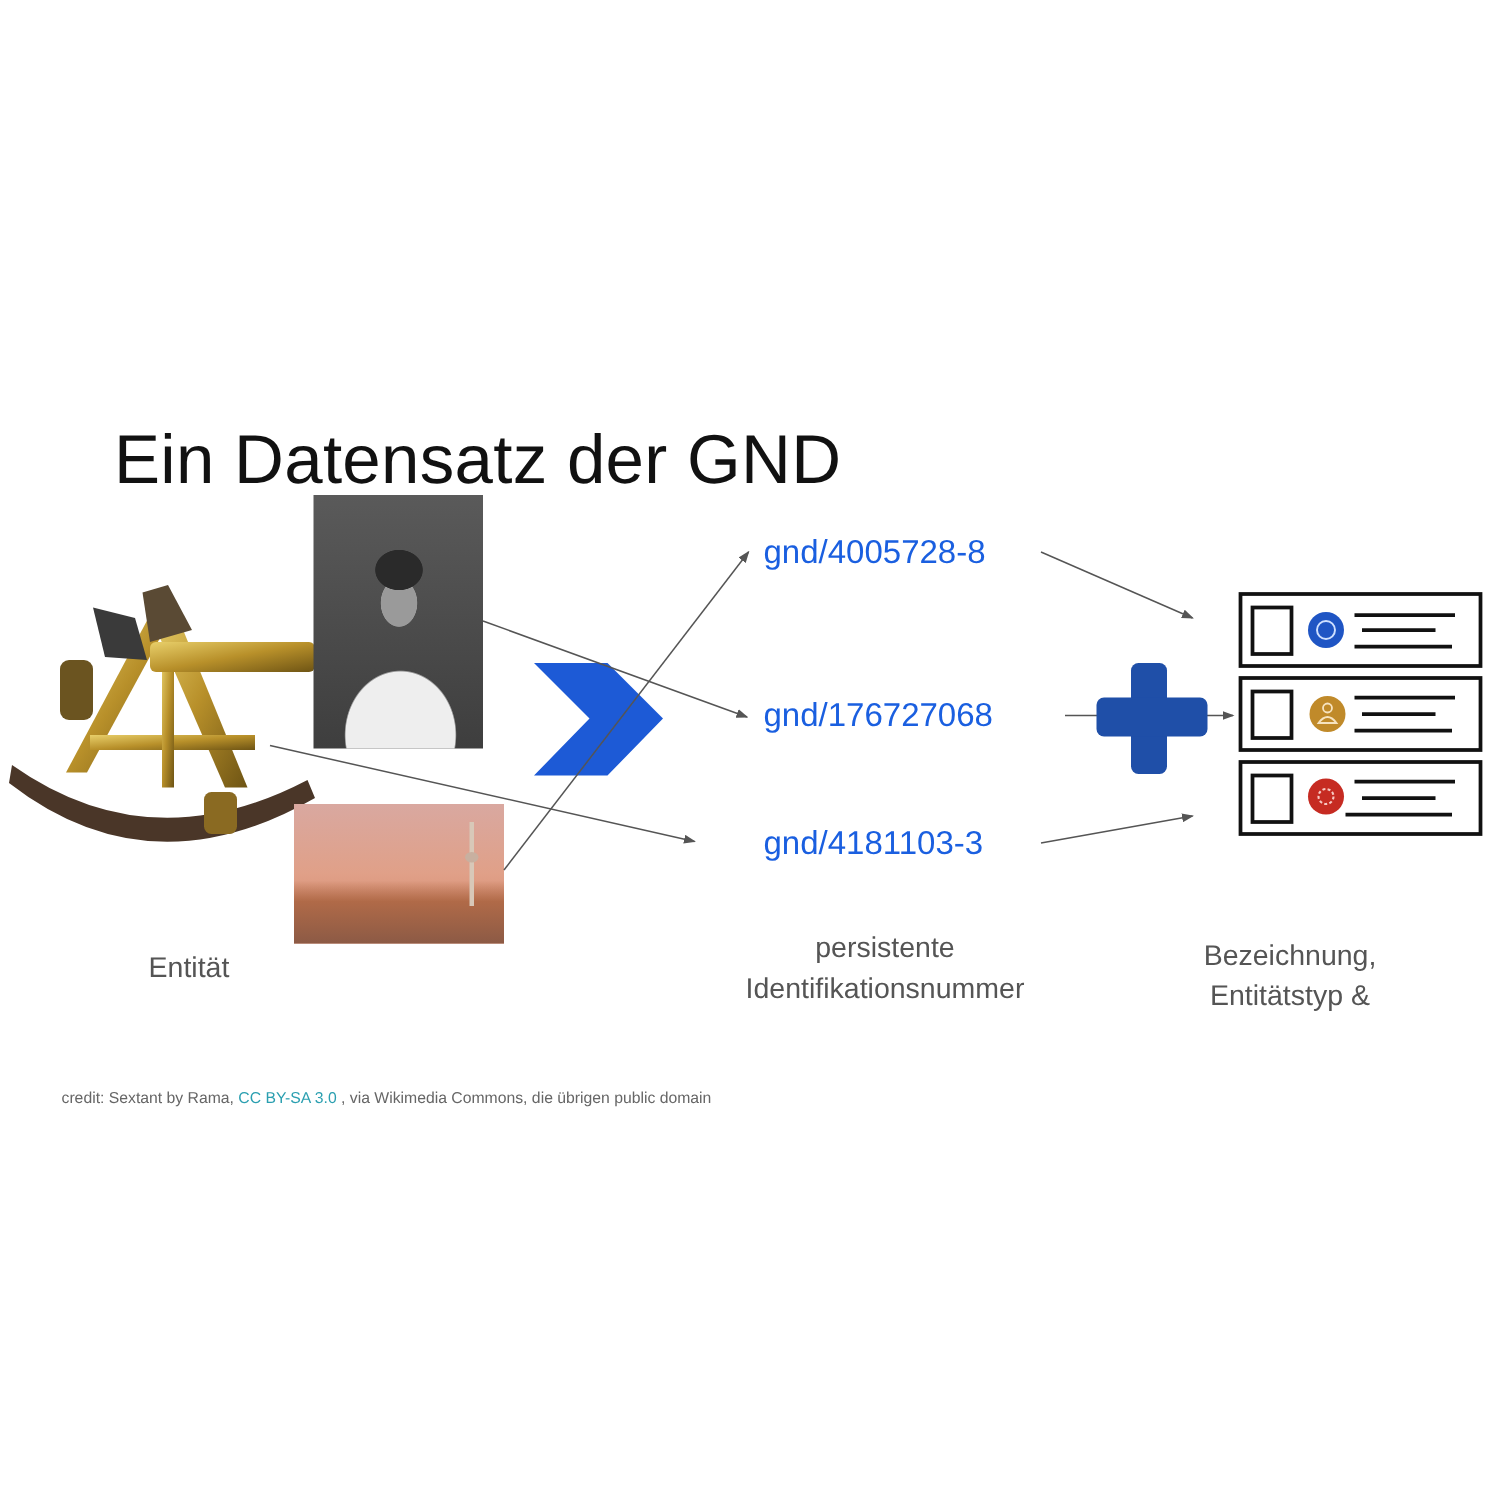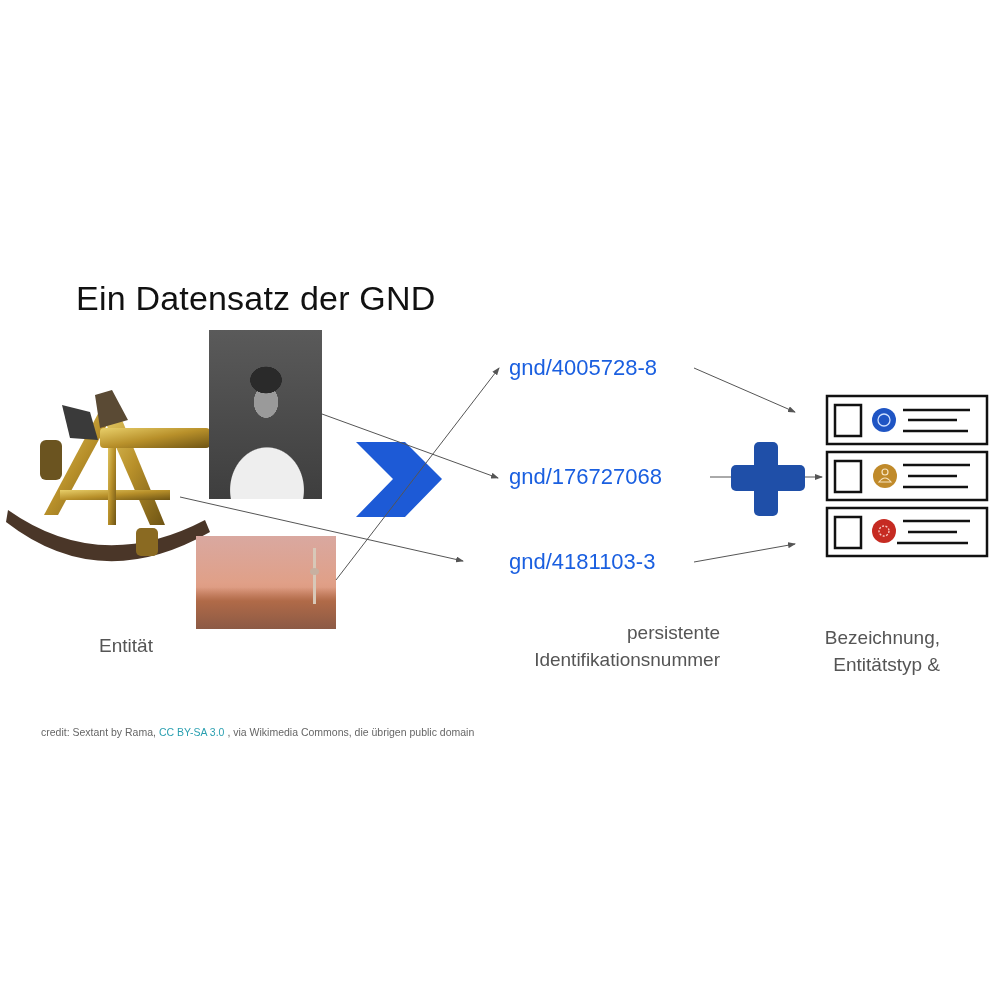--- a/index.html
+++ b/index.html
@@ -1,18 +1,18 @@
 <!DOCTYPE html>
 <html><head>
   <meta charset="utf-8">
   <style>
     html, body { margin:0; padding:0; background:#ffffff; }
     body { width:1000px; height:1000px; position:relative; overflow:hidden; font-family:"Liberation Sans", sans-serif; }
     .abs { position:absolute; }
-    .title { left:76px; top:279px; font-size:34px; color:#111; white-space:nowrap; letter-spacing:0.2px; }
+    .title { left:76px; top:279px; font-size:46px; color:#111; white-space:nowrap; letter-spacing:0.2px; }
     .id { font-size:22px; color:#1a5fe0; white-space:nowrap; }
     .caption { font-size:19px; color:#555; text-align:center; line-height:27px; }
     .credit { left:41px; top:726px; font-size:10.5px; color:#666; white-space:nowrap; }
     .credit a { color:#2a9fb0; }
     svg.overlay { position:absolute; left:0; top:0; }
     .photo-person { left:209px; top:330px; width:113px; height:169px;
       background:
         radial-gradient(ellipse 26px 22px at 57px 50px, #2a2a2a 60%, transparent 62%),
         radial-gradient(ellipse 20px 26px at 57px 72px, #9a9a9a 60%, transparent 62%),
         radial-gradient(ellipse 52px 60px at 58px 160px, #eeeeee 70%, transparent 72%),
@@ -113,23 +113,23 @@
   <circle cx="884" cy="531" r="12" fill="#c62b22"></circle>
   <circle cx="884" cy="531" r="5" fill="none" stroke="#f7c9c3" stroke-width="1.4" stroke-dasharray="2 1.5"></circle>
 </svg>
 
 <div class="abs id" style="left:509px; top:355px;">gnd/4005728-8</div>
 <div class="abs id" style="left:509px; top:464px;">gnd/176727068</div>
 <div class="abs id" style="left:509px; top:549px;text-align:right;">gnd/4181103-3</div>
 
 <div class="abs caption" style="left:70px; top:632px; width:112px;">Entität</div>
 
-<div class="abs caption" style="left:460px; top:619px; width:260px;text-align:right;">
+<div class="abs caption" style="left:460px; top:619px; width:260px;">
   <div>persistente</div>
   <div>Identifikationsnummer</div>
 </div>
 
-<div class="abs caption" style="left:780px; top:624px; width:160px;text-align:right;">
+<div class="abs caption" style="left:780px; top:624px; width:160px;">
   <div>Bezeichnung,</div>
   <div>Entitätstyp &amp;</div>
 </div>
 
 <div class="abs credit"><span>credit: Sextant by Rama, </span><a>CC BY-SA 3.0</a><span> , via Wikimedia Commons, die übrigen public domain</span></div>
 
 </body></html>

